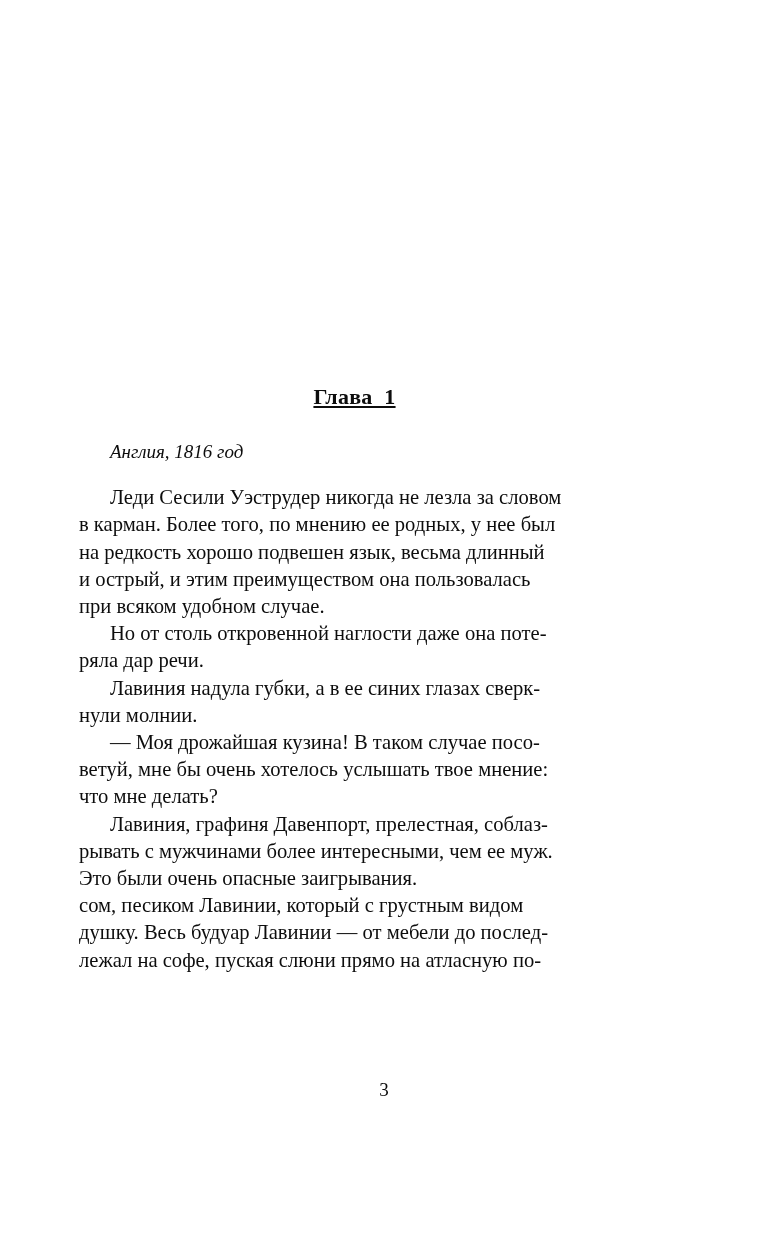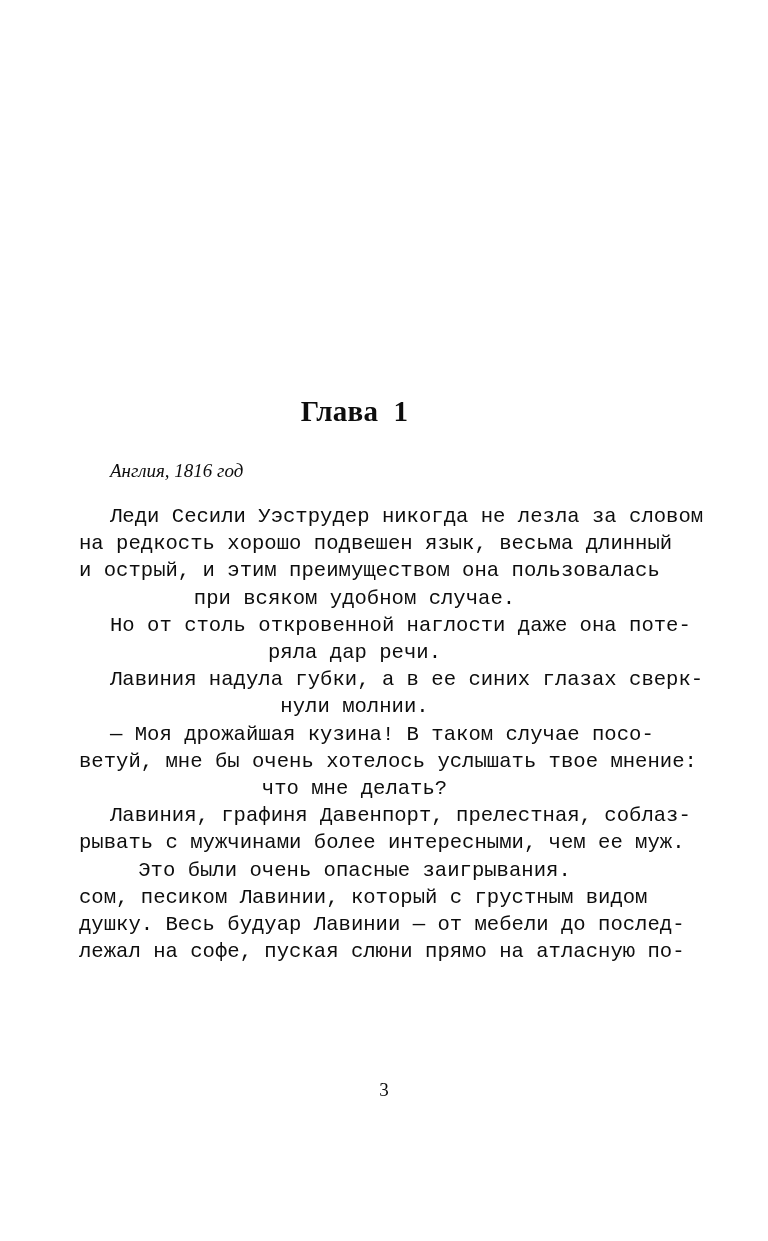--- a/index.html
+++ b/index.html
@@ -23,47 +23,47 @@
   
   .text-block {
     position: absolute;
     left: 79px;
     top: 385px;
     width: 551px;
   }
 
   
   .chapter-title {
-    font-size: 29px;
+    font-size: 22px;
     font-weight: bold;
     text-align: center;
     letter-spacing: 0.3px;
     line-height: 1.1;
-    margin: 11px 0 30px 0;
+    margin: 0 0 30px 0;
     white-space: pre;
+    text-decoration: underline;
   }
 
   
   .epigraph {
     margin: 0 0 20px 0;
     padding-left: 31px;
     font-style: italic;
     font-size: 19px;
     line-height: 25px;
   }
   .epigraph div {
     white-space: pre;
   }
 
   
   .body-copy {
     font-size: 20.6px;
     line-height: 27.2px;
-    text-align: center;
-    font-family: Liberation Mono, monospace;
+    text-align: left;
   }
   .para {
     margin: 0;
   }
   
   .line {
     display: block;
     white-space: pre;
   }
   .line.justify {
@@ -100,20 +100,23 @@
 
     <div class="epigraph">
       <div>Англия, 1816 год</div>
     </div>
 
     <div class="body-copy">
 
       <p class="para">
         <span class="line justify indent">
             <span>Леди Сесили Уэструдер никогда не лезла за словом</span>
+          </span>
+        <span class="line justify">
+            <span>в карман. Более того, по мнению ее родных, у нее был</span>
           </span>
         <span class="line justify">
             <span>на редкость хорошо подвешен язык, весьма длинный</span>
           </span>
         <span class="line justify">
             <span>и острый, и этим преимуществом она пользовалась</span>
           </span>
         <span class="line">при всяком удобном случае.</span>
       </p>
 

